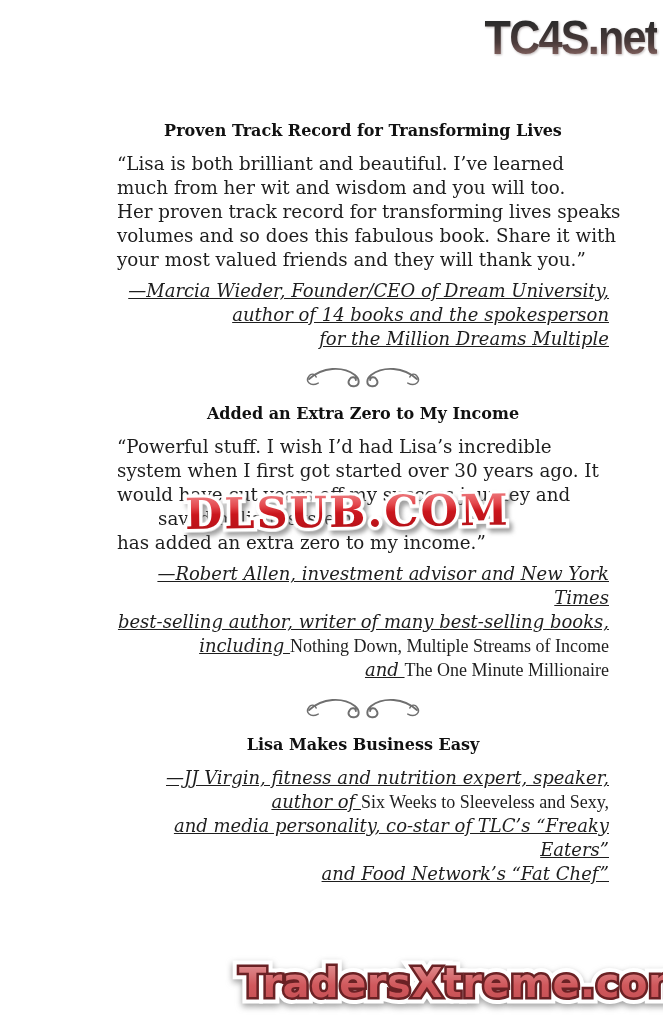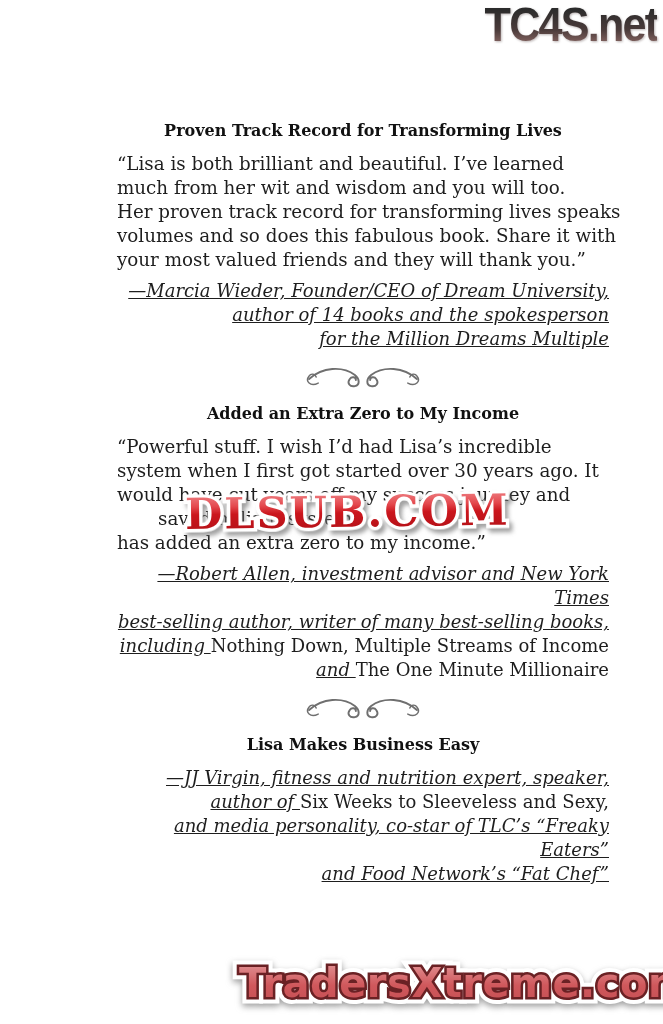--- a/index.html
+++ b/index.html
@@ -16,27 +16,27 @@
     font-weight:bold; text-align:center; color:#111;
     font-family:"DejaVu Serif", serif;
   }
   .quote { font-size:18.3px; line-height:24px; }
   .qline { white-space:nowrap; }
   .qline.split { display:flex; white-space:nowrap;margin-left:41px; }
   .attribution {
     margin-top:7px; text-align:right; font-size:18px; line-height:24px;
   }
   .aline .it { font-style:italic;text-decoration:underline; }
-  .aline .ro { font-style:normal; }
+  .aline .ro { font-style:normal;font-family:Liberation Serif, serif; }
 
   
   .flourish { display:block; margin:10px auto 9px auto; width:118px; height:32px; }
 
   
-  .wm-top { position:absolute; top:0; right:6px; }
+  .wm-top { position:absolute; top:13px; right:6px; }
   .wm-top-text {
     display:inline-block;
     font-family:"Liberation Sans", sans-serif; font-weight:bold;
     font-size:49px; line-height:48px; letter-spacing:-2px;
     transform:scaleX(0.88); transform-origin:right center;
     background:linear-gradient(#2c2c2c 20%, #4a3b3a 62%, #97706c 100%);
     -webkit-background-clip:text; background-clip:text; color:transparent;
     filter:blur(0.4px) drop-shadow(1px 1px 1px rgba(60,40,40,0.35));
   }
 

